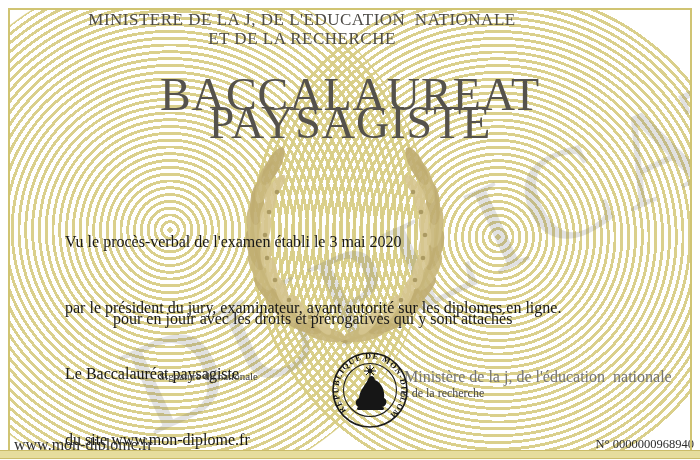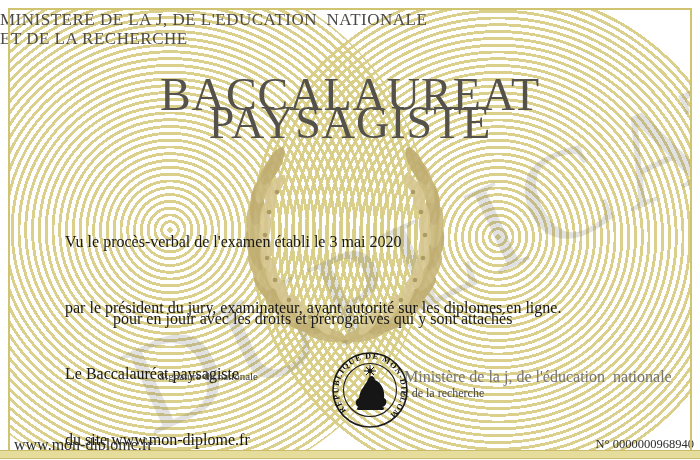--- a/index.html
+++ b/index.html
@@ -16,21 +16,21 @@
     background:repeating-radial-gradient(circle, rgba(216,205,133,0.95) 0px, rgba(216,205,133,0.95) 2.9px, rgba(255,255,255,0) 2.9px, rgba(255,255,255,0) 6.8px);}
   #rosette-left{ left:-100px; top:-40px; width:520px; height:520px; }
   #rosette-right{ left:238px; top:-23px; width:500px; height:500px; }
   .watermark{
     position:absolute; left:150px; top:315px; z-index:2;
     font-size:130px; line-height:1; letter-spacing:10px; font-family:"Liberation Serif",serif;
     color:rgba(120,120,120,0.22); transform:rotate(-25deg); transform-origin:0 100%;
     white-space:pre; user-select:none;
   }
   .txt{ position:absolute; white-space:pre; z-index:4; color:#1a1a1a;}
-  .hdr{ left:0; width:604px; font-size:17px; letter-spacing:0.5px; color:#4c4a45;}
+  .hdr{ left:0; width:604px; text-align:center; font-size:17px; letter-spacing:0.5px; color:#4c4a45;}
   #hdr1{ top:10px;} #hdr2{ top:29px;}
   .title{ left:0; width:700px; text-align:center; font-size:46px; letter-spacing:1px; color:#55524c;}
   #title1{ top:68px;} #title2{ top:96px;}
   .body-block{ position:absolute; left:65px; top:187px; z-index:4; font-size:16px; line-height:22px; color:#161616; white-space:pre;}
   #rights{ left:113px; top:310px; font-size:16px;text-align:center;}
   #sig-label{ left:159px; top:370px; font-size:11px; color:#3b3b3b;}
   #ministry1{ left:404px; top:368px; font-size:16px; color:#737373;}
   #ministry2{ left:400px; top:386px; font-size:12px; color:#454545;}
   #footer-left{ left:14px; top:436px; font-size:16px; color:#2c2c2c; z-index:6;}
   #footer-right{ right:6px; top:437px; font-size:12.5px; color:#2c2c2c; z-index:6;}

